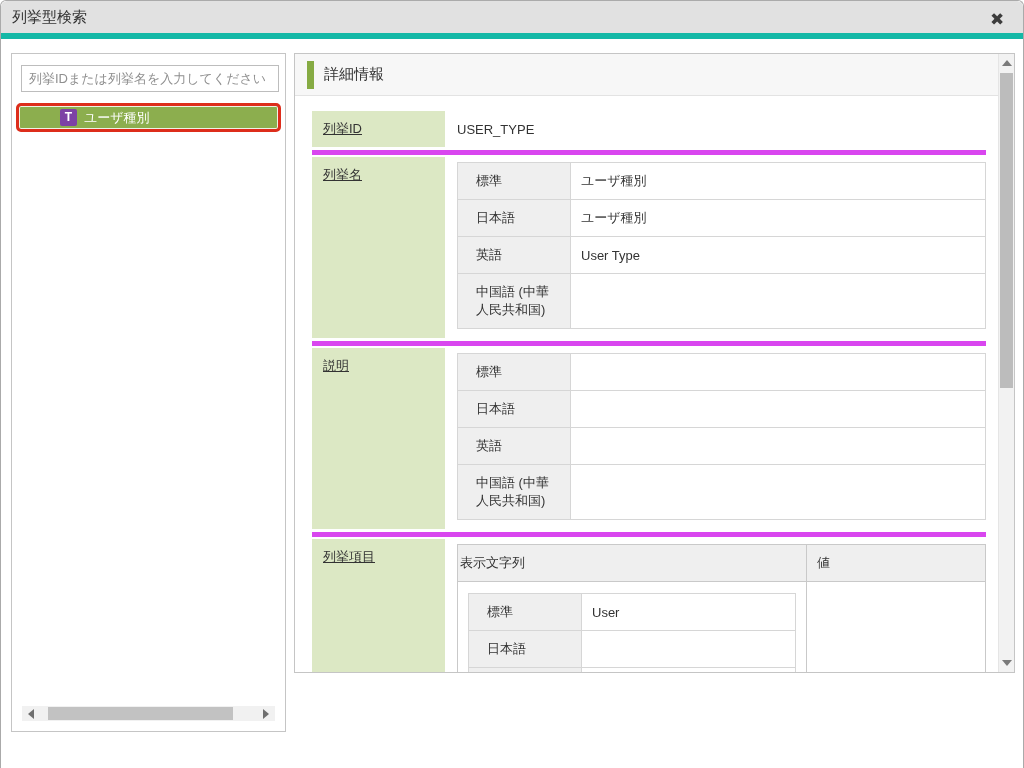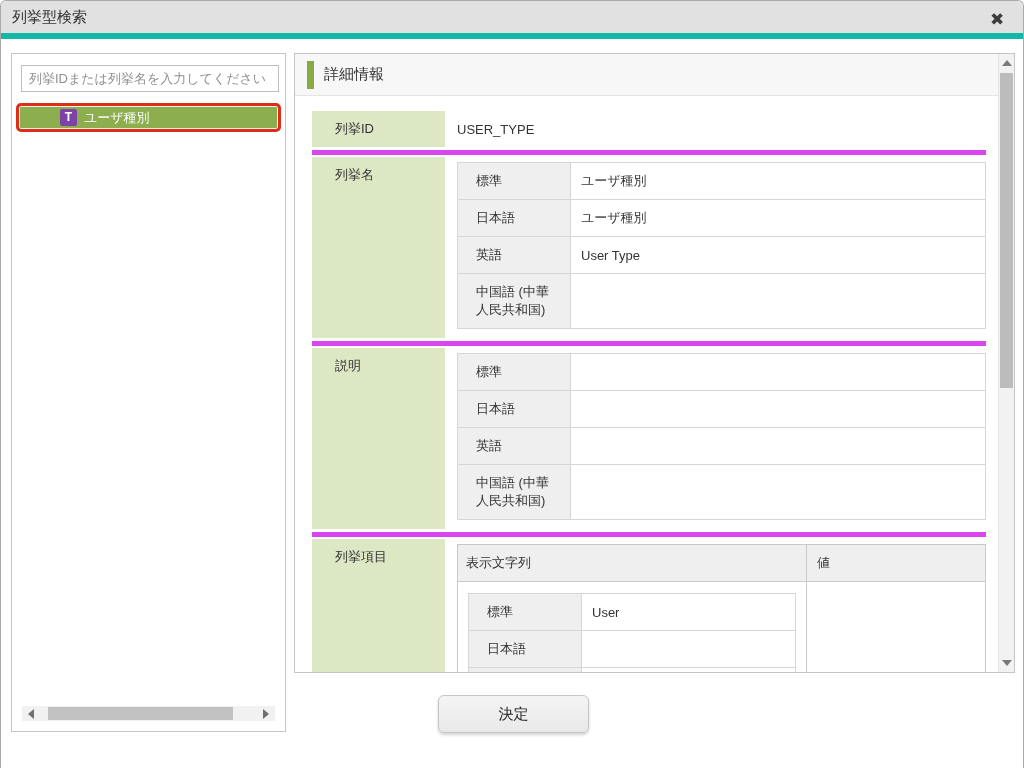--- a/index.html
+++ b/index.html
@@ -53,34 +53,34 @@
     border:1px solid #c5c5c5; background:#fff; }
   .detail-header { position:absolute; left:0; top:0; right:16px; height:42px;
     background:#f7f7f7; border-bottom:1px solid #e3e3e3; display:flex; align-items:center; }
   .accent-bar { width:7px; height:28px; background:#86ab43; margin-left:12px; }
   .detail-title { margin-left:10px; font-size:15px; color:#333; }
 
   .detail-content { position:absolute; left:0; top:43px; right:16px; bottom:0;
     overflow:hidden; padding:12px 12px 0 17px; }
   .drow { display:flex; padding:2px 0 3px 0; }
   .drow + .drow { border-top:5px solid #d946ef; }
-  .dlabel { flex:0 0 133px; background:#dce8c4; padding:9px 23px; font-size:13px; }
+  .dlabel { flex:0 0 133px; background:#dce8c4; padding:9px 11px; font-size:13px;text-decoration:underline; }
   .dcontent { flex:1; padding-left:12px; min-width:0; }
   .id-value { padding-top:11px; font-size:13px; }
 
   table.lang-table { width:100%; border-collapse:collapse; margin:5px 0 9px 0;
     border:1px solid #c9c9c9; background:#fff; }
   table.lang-table th { width:113px; background:#efefef; border:1px solid #d6d6d6;
     font-weight:normal; text-align:left; vertical-align:middle; padding:9px 18px;
     font-size:13px; }
   table.lang-table td { border:1px solid #d6d6d6; padding:9px 10px; font-size:13px; height:37px; }
 
   .items-outer { border:1px solid #c9c9c9; margin-top:5px; }
   .items-header { display:flex; background:#efefef; border-bottom:1px solid #c9c9c9; }
-  .ih-display { flex:1; padding:9px 8px; font-size:13px; border-right:1px solid #c9c9c9; }
+  .ih-display { flex:1; padding:9px 2px; font-size:13px; border-right:1px solid #c9c9c9; }
   .ih-value { flex:0 0 178px; padding:9px 10px; font-size:13px; }
   .items-body { display:flex; }
   .ib-display { flex:1; padding:6px 10px 10px 10px; border-right:1px solid #c9c9c9; min-width:0; }
   .ib-display table.lang-table { margin:5px 0 0 0; }
   .ib-value { flex:0 0 178px; display:flex; align-items:center; padding-left:13px;
     font-size:13px; min-height:230px; }
 
   
   .vscroll { position:absolute; top:0; right:0; bottom:0; width:16px; background:#f2f2f2;
     border-left:1px solid #e5e5e5; }
@@ -222,15 +222,14 @@
 
     </div>
 
     <div class="vscroll">
       <span class="varrow up"></span>
       <span class="thumb"></span>
       <span class="varrow down"></span>
     </div>
   </div>
 
-  <button class="confirm-btn">決定</button>
 
 </div>
 
 </body></html>

